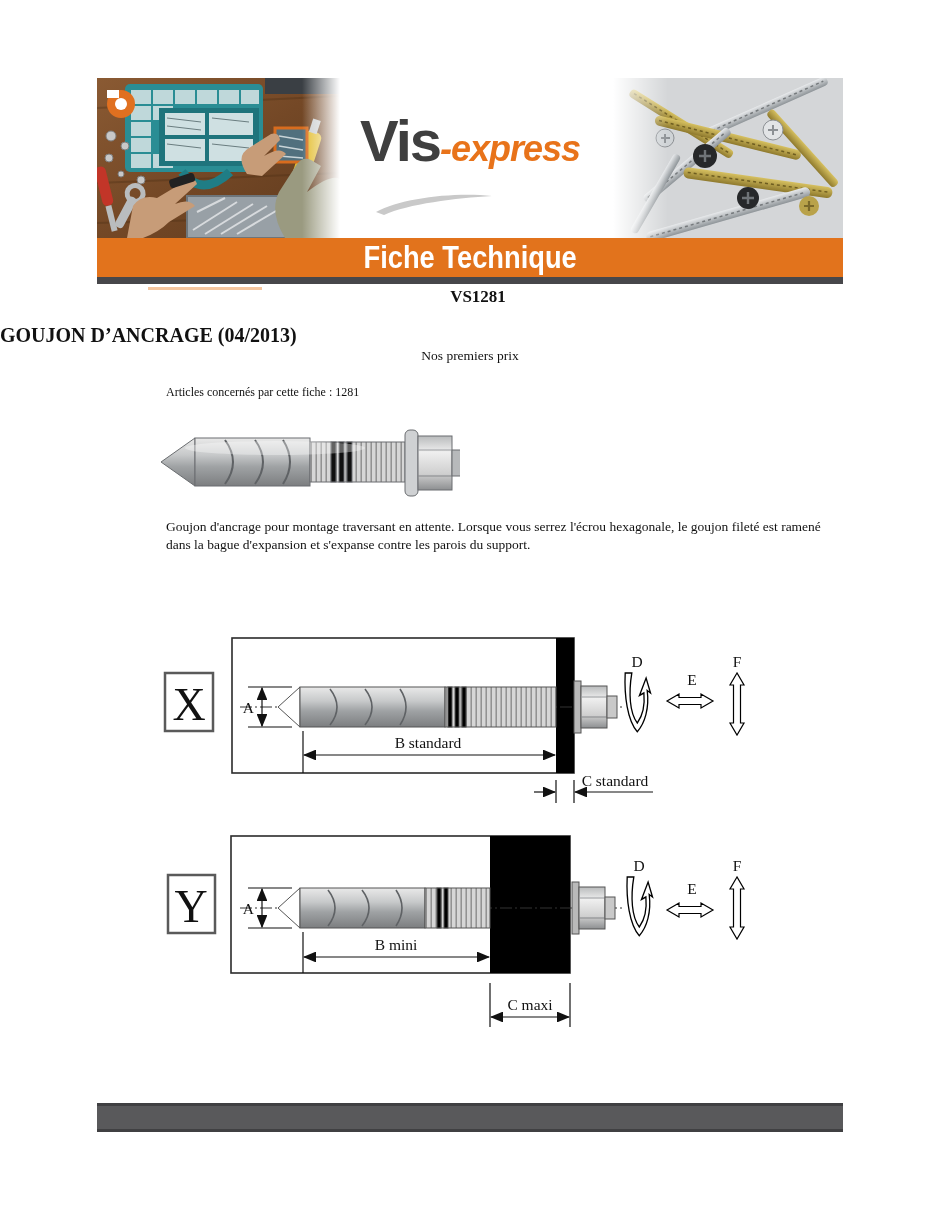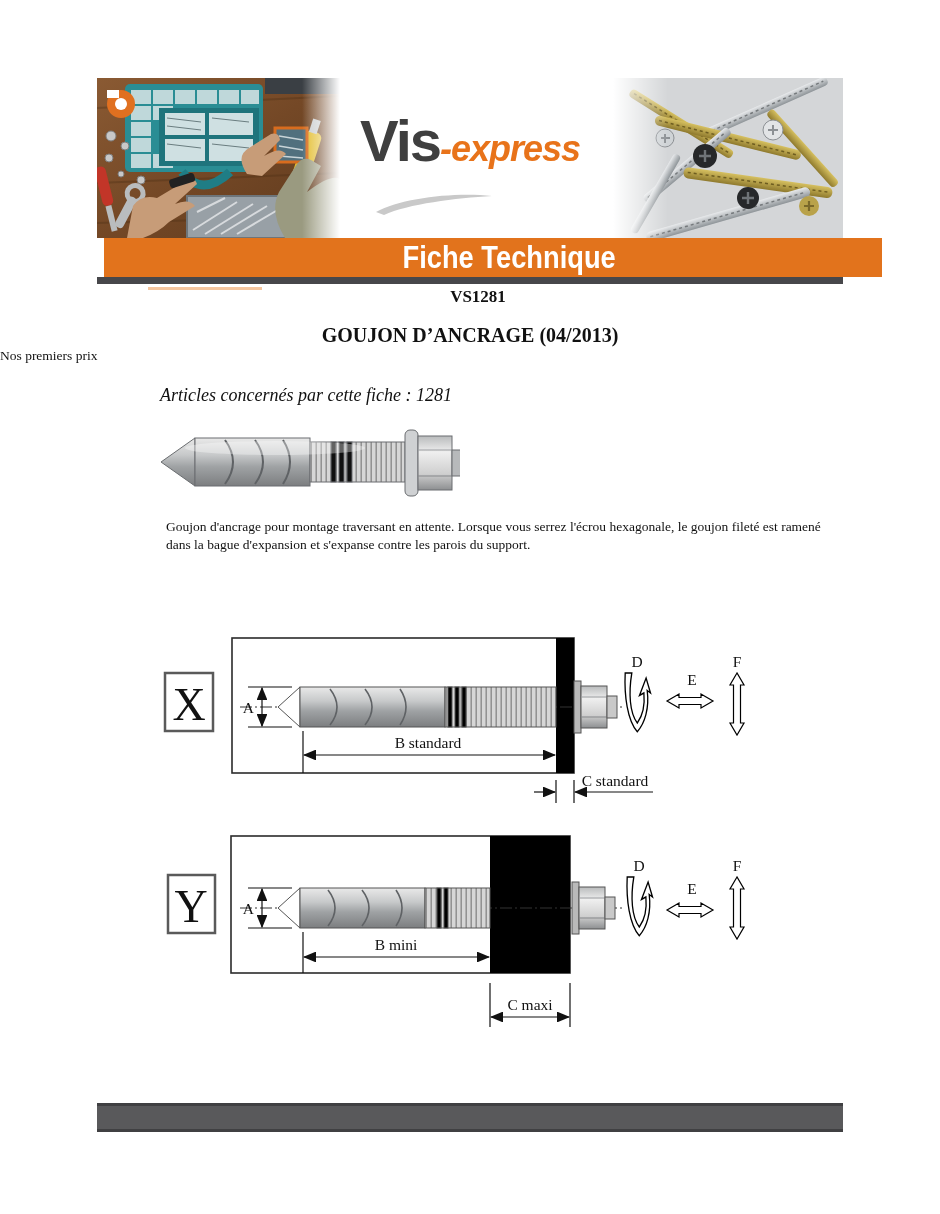--- a/index.html
+++ b/index.html
@@ -7,34 +7,34 @@
         font-family:"Liberation Serif",serif;color:#111;}
   .abs{position:absolute;}
 
   
   .photo{position:absolute;top:78px;height:160px;overflow:hidden;}
   .logo-wrap{position:absolute;top:112px;left:360px;width:230px;height:100px;}
   .logo-vis{font-family:"Liberation Sans",sans-serif;font-weight:bold;font-size:58px;
             color:#3f3f3f;letter-spacing:-2px;line-height:1;}
   .logo-express{font-family:"Liberation Sans",sans-serif;font-weight:bold;font-style:italic;
             font-size:36px;color:#e8731a;letter-spacing:-1px;}
-  .banner{position:absolute;left:104px;top:238px;width:746px;height:39px;background:#e2731c;
-          display:flex;align-items:center;justify-content:center;padding-left:32px;}
+  .banner{position:absolute;left:97px;top:238px;width:746px;height:39px;background:#e2731c;
+          display:flex;align-items:center;justify-content:center;}
   .banner-inner{font-family:"Liberation Sans",sans-serif;font-weight:bold;font-size:31px;
           color:#fff;transform:scaleX(0.88);letter-spacing:0px;}
   .darkstrip{position:absolute;left:97px;top:277px;width:746px;height:7px;background:#47474a;}
   .hl-line{position:absolute;left:148px;top:287px;width:114px;height:3px;background:#f4c59e;}
 
   
   .ref{position:absolute;left:0;top:287px;width:940px;text-align:center;
        font-weight:bold;font-size:17px;padding-left:8px;}
-  .title{position:absolute;left:0;top:324px;width:940px;text-align:center;
+  .title{position:absolute;left:0;top:324px;width:940px;
        font-weight:bold;font-size:20px;}
-  .subtitle{position:absolute;left:0;top:348px;width:940px;font-size:13.5px;}
-  .scope{position:absolute;left:160px;top:385px;font-style:italic;font-size:18px;}
+  .subtitle{position:absolute;left:0;top:348px;width:940px;text-align:center;font-size:13.5px;}
+  .scope{position:absolute;left:166px;top:385px;font-size:12px;}
   .paras{position:absolute;left:150px;top:518px;width:672px;font-size:13.5px;line-height:1.33;}
   .paras p{margin:0 0 17px 16px;}
 
   .dimtext{font-family:"Liberation Serif",serif;font-size:15.5px;fill:#111;}
   .boxtext{font-family:"Liberation Serif",serif;font-size:46px;fill:#111;}
   .footer{position:absolute;left:97px;top:1103px;width:746px;height:23px;background:#59595b;
           border-top:3px solid #404042;border-bottom:3px solid #404042;}
 </style>
 </head>
 <body>

